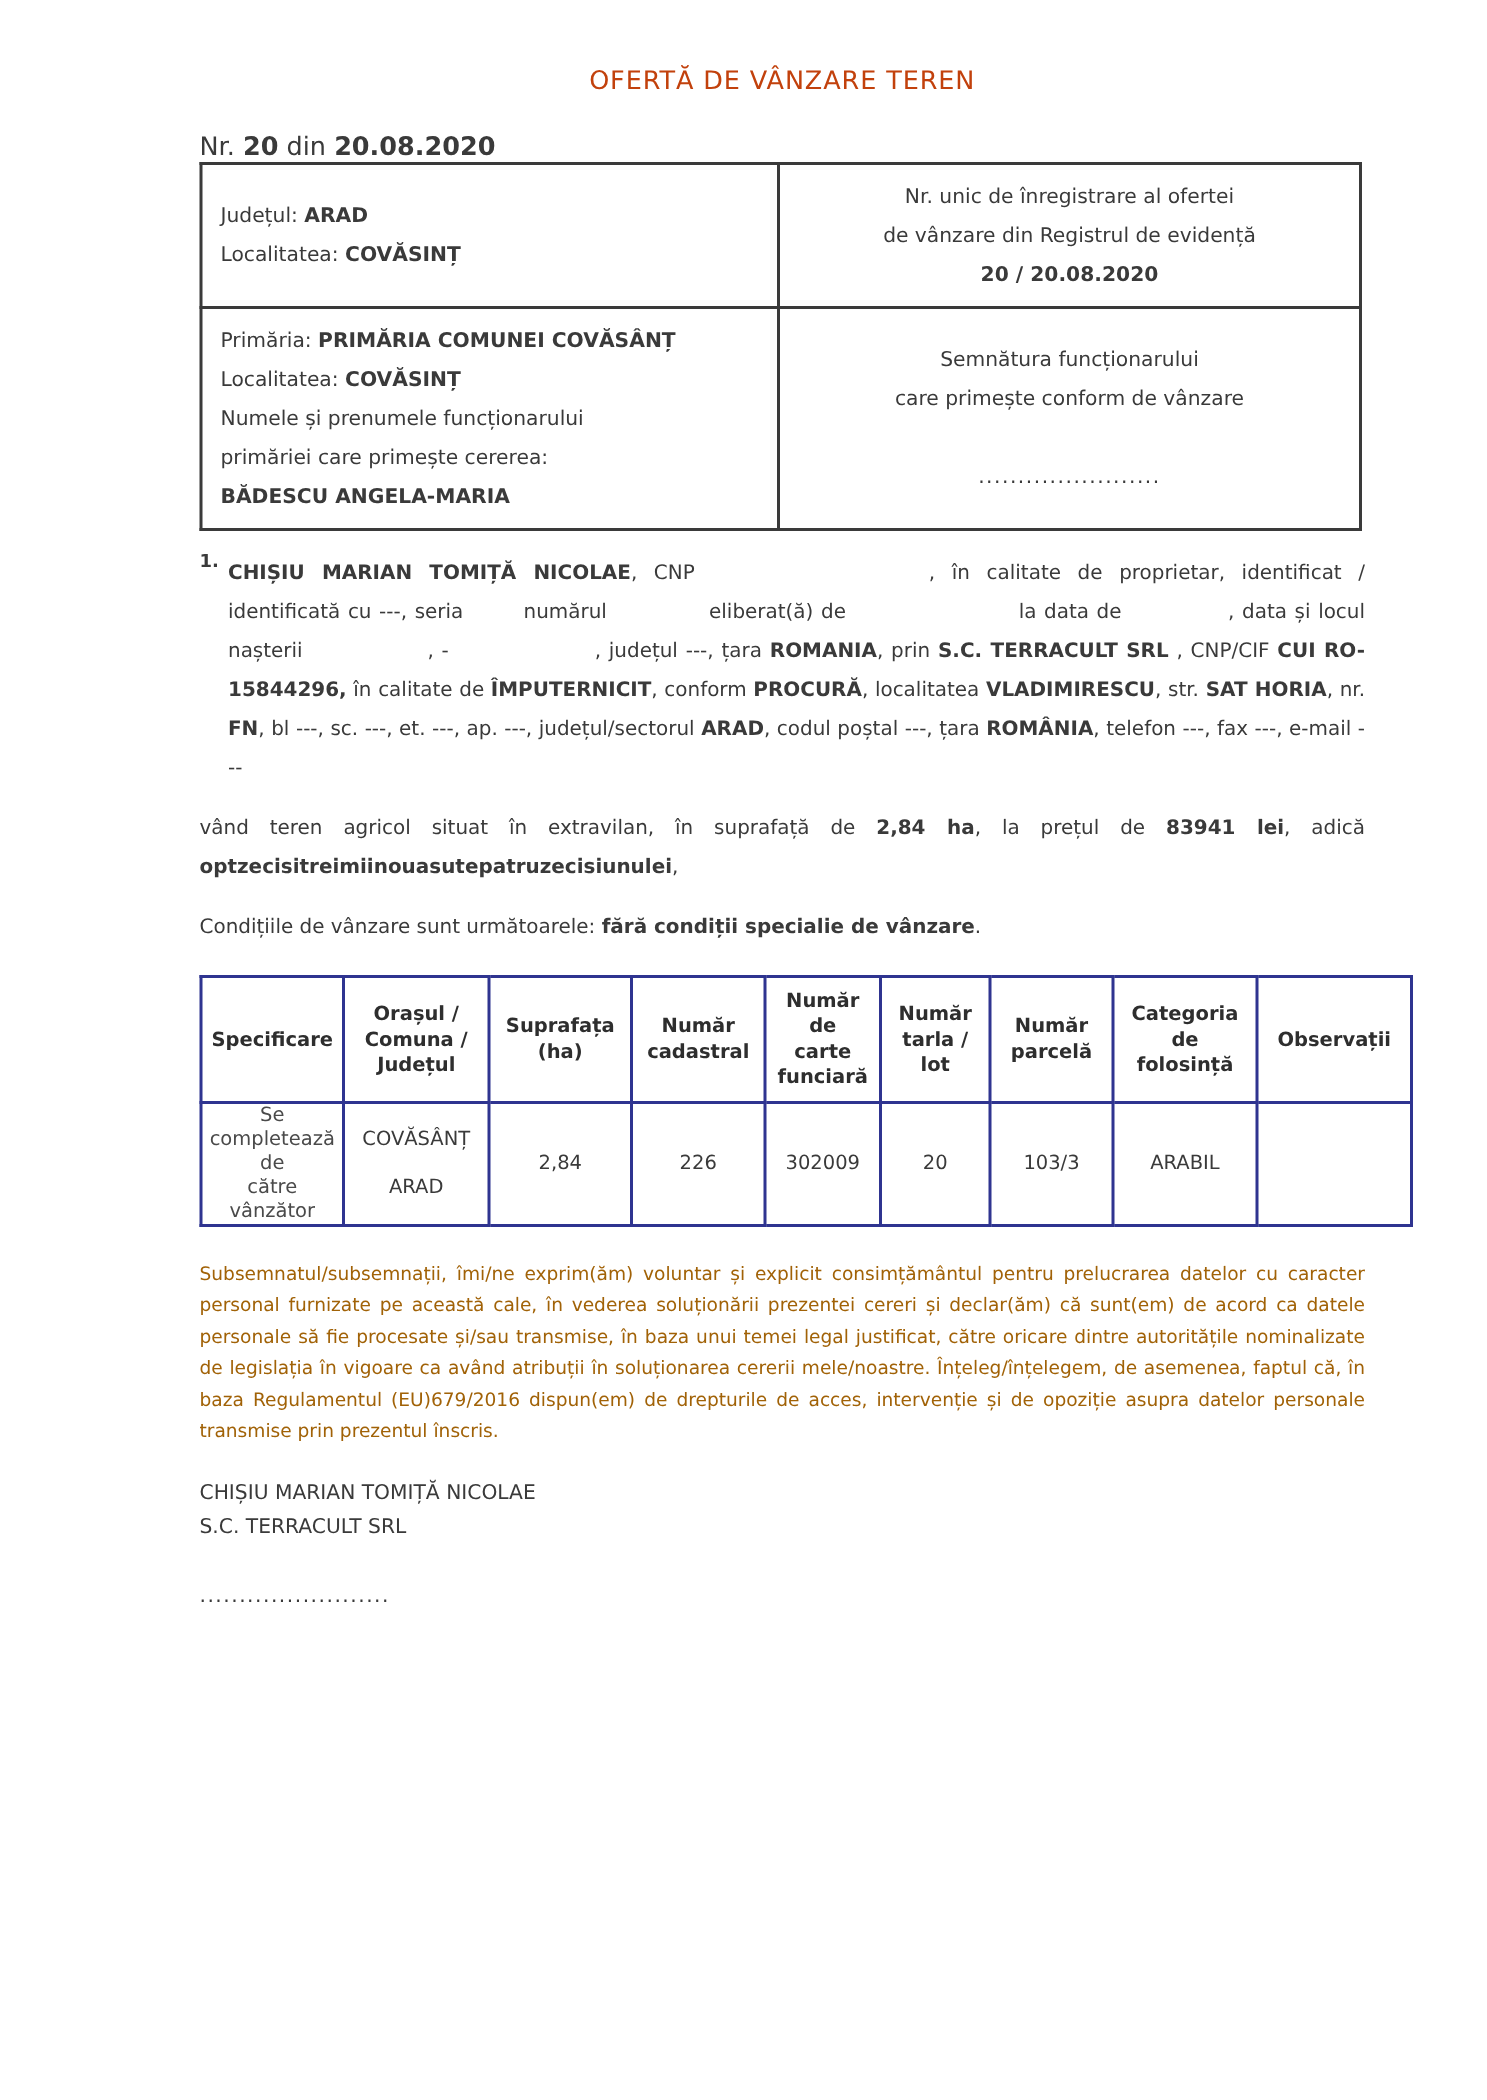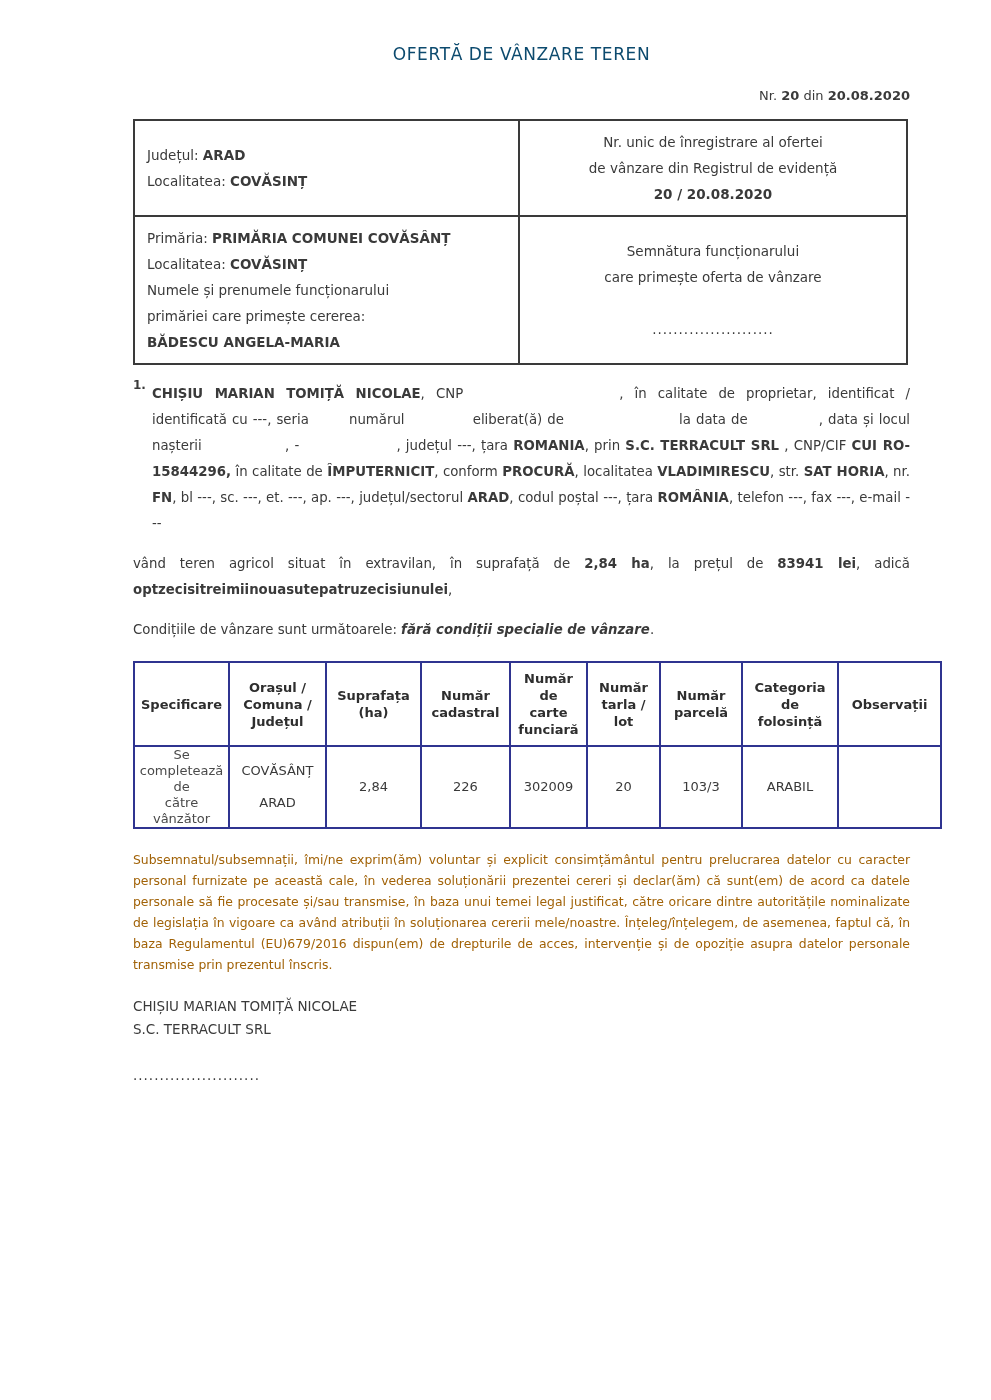--- a/index.html
+++ b/index.html
@@ -5,26 +5,26 @@
   * { margin: 0; padding: 0; box-sizing: border-box; }
   html, body { background: #ffffff; }
   body {
     width: 991px; height: 1400px;
     font-family: "DejaVu Sans", "Liberation Sans", sans-serif;
     color: #3a3a3a;
     overflow: hidden;
   }
   .page { position: relative; width: 991px; height: 1400px; padding: 44px 81px 0 133px; }
   .title {
-    text-align: center; font-size: 17px; color: #0c4a6e;
+    text-align: center; font-size: 17px; color: #c2410c;
     letter-spacing: 0.6px; font-weight: 400;
   }
-  .nr-line { text-align: right; font-size: 13px; margin-top: 24px; margin-bottom: 16px; }
+  .nr-line { font-size: 17px; margin-top: 24px; margin-bottom: 0; }
   .b { font-weight: 700; }
-  .i { font-style: italic; }
+  .i { }
   table.hdr {
     width: 775px; border-collapse: collapse; table-layout: fixed;
   }
   table.hdr td {
     border: 2px solid #3a3a3a; vertical-align: middle;
     font-size: 13.5px; padding: 8px 12px; line-height: 26px;
   }
   td.hdr-left { width: 49.8%; }
   td.hdr-right { width: 50.2%; text-align: center; margin-left: 32px; }
   .hdr-r1 td { height: 76px; }
@@ -75,21 +75,21 @@
     <tr class="hdr-r2">
       <td class="hdr-left">
         <div><span>Primăria:</span> <span class="b">PRIMĂRIA COMUNEI COVĂSÂNȚ</span></div>
         <div><span>Localitatea:</span> <span class="b">COVĂSINȚ</span></div>
         <div>Numele și prenumele funcționarului</div>
         <div>primăriei care primește cererea:</div>
         <div class="b">BĂDESCU ANGELA-MARIA</div>
       </td>
       <td class="hdr-right">
         <div>Semnătura funcționarului</div>
-        <div>care primește oferta de vânzare</div>
+        <div>care primește conform de vânzare</div>
         <div style="height:26px"></div>
         <div class="dots">.......................</div>
       </td>
     </tr>
   </tbody>
     </table>
 
   <div class="p1-wrap">
     <span class="p1-num">1.</span>
     <div class="para"><span class="b">CHIȘIU MARIAN TOMIȚĂ NICOLAE</span><span>, CNP </span><span class="gap" style="width: 145px;"></span><span>, în calitate de proprietar, identificat / identificată cu ---, seria </span><span class="gap" style="width: 30px;"></span><span> numărul </span><span class="gap" style="width: 58px;"></span><span> eliberat(ă) de </span><span class="gap" style="width: 105px;"></span><span> la data de </span><span class="gap" style="width: 66px;"></span><span>, data și locul nașterii </span><span class="gap" style="width: 78px;"></span><span>, - </span><span class="gap" style="width: 92px;"></span><span>, județul ---, țara </span><span class="b">ROMANIA</span><span>, prin </span><span class="b">S.C. TERRACULT SRL</span><span> , CNP/CIF </span><span class="b">CUI RO-15844296,</span><span> în calitate de </span><span class="b">ÎMPUTERNICIT</span><span>, conform </span><span class="b">PROCURĂ</span><span>, localitatea </span><span class="b">VLADIMIRESCU</span><span>, str. </span><span class="b">SAT HORIA</span><span>, nr. </span><span class="b">FN</span><span>, bl ---, sc. ---, et. ---, ap. ---, județul/sectorul </span><span class="b">ARAD</span><span>, codul poștal ---, țara </span><span class="b">ROMÂNIA</span><span>, telefon ---, fax ---, e-mail ---</span></div>

